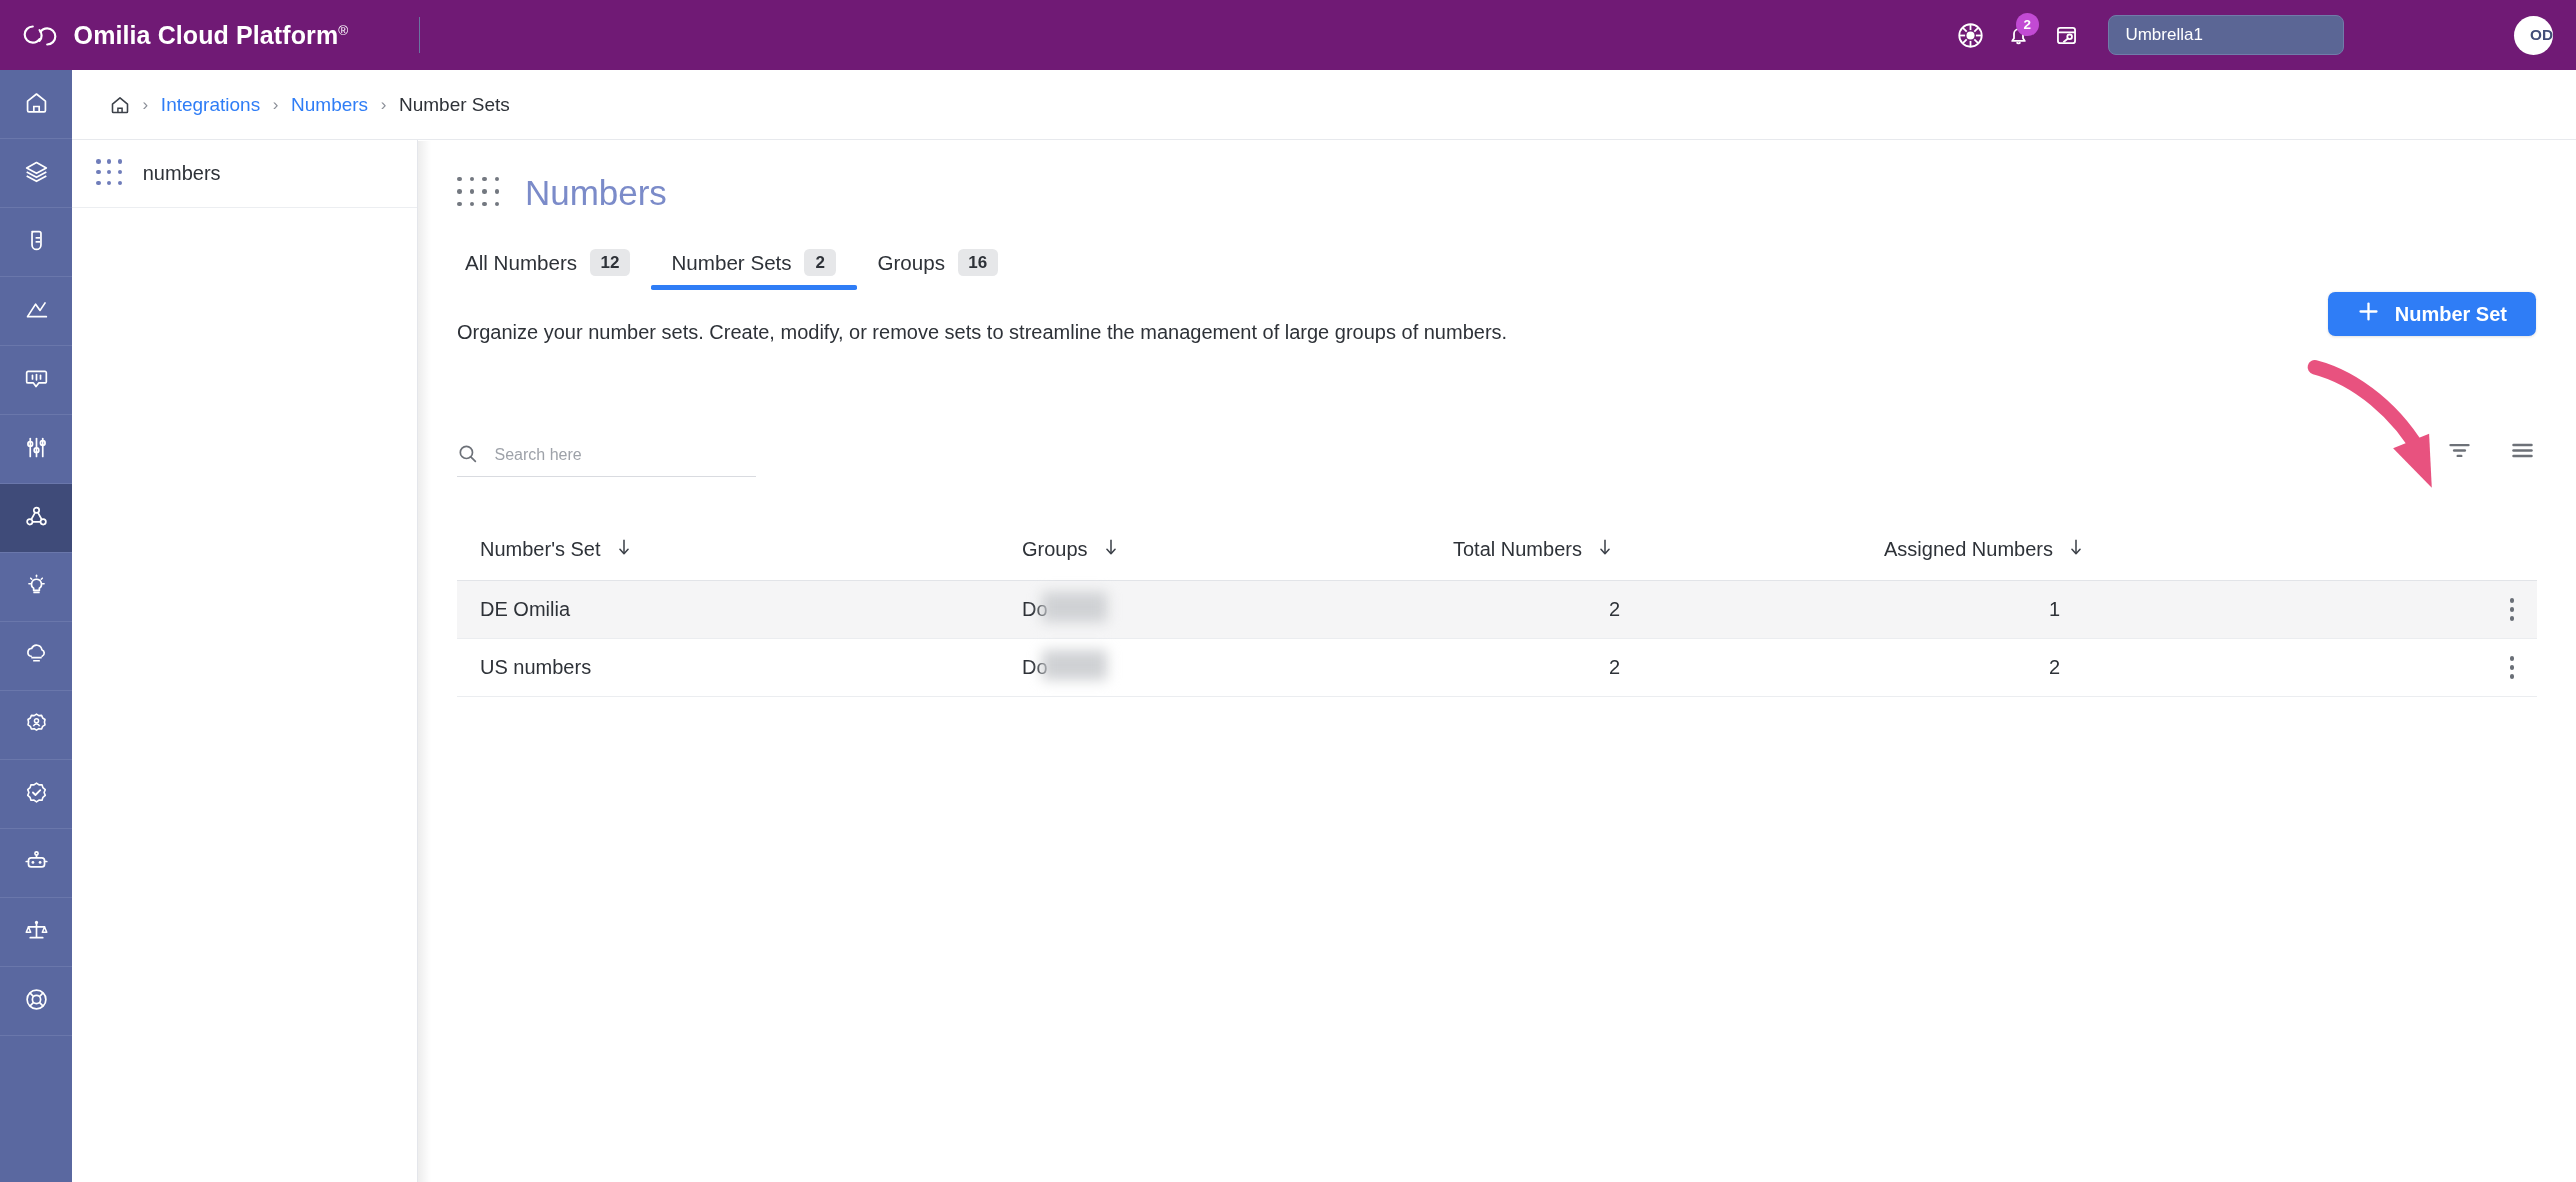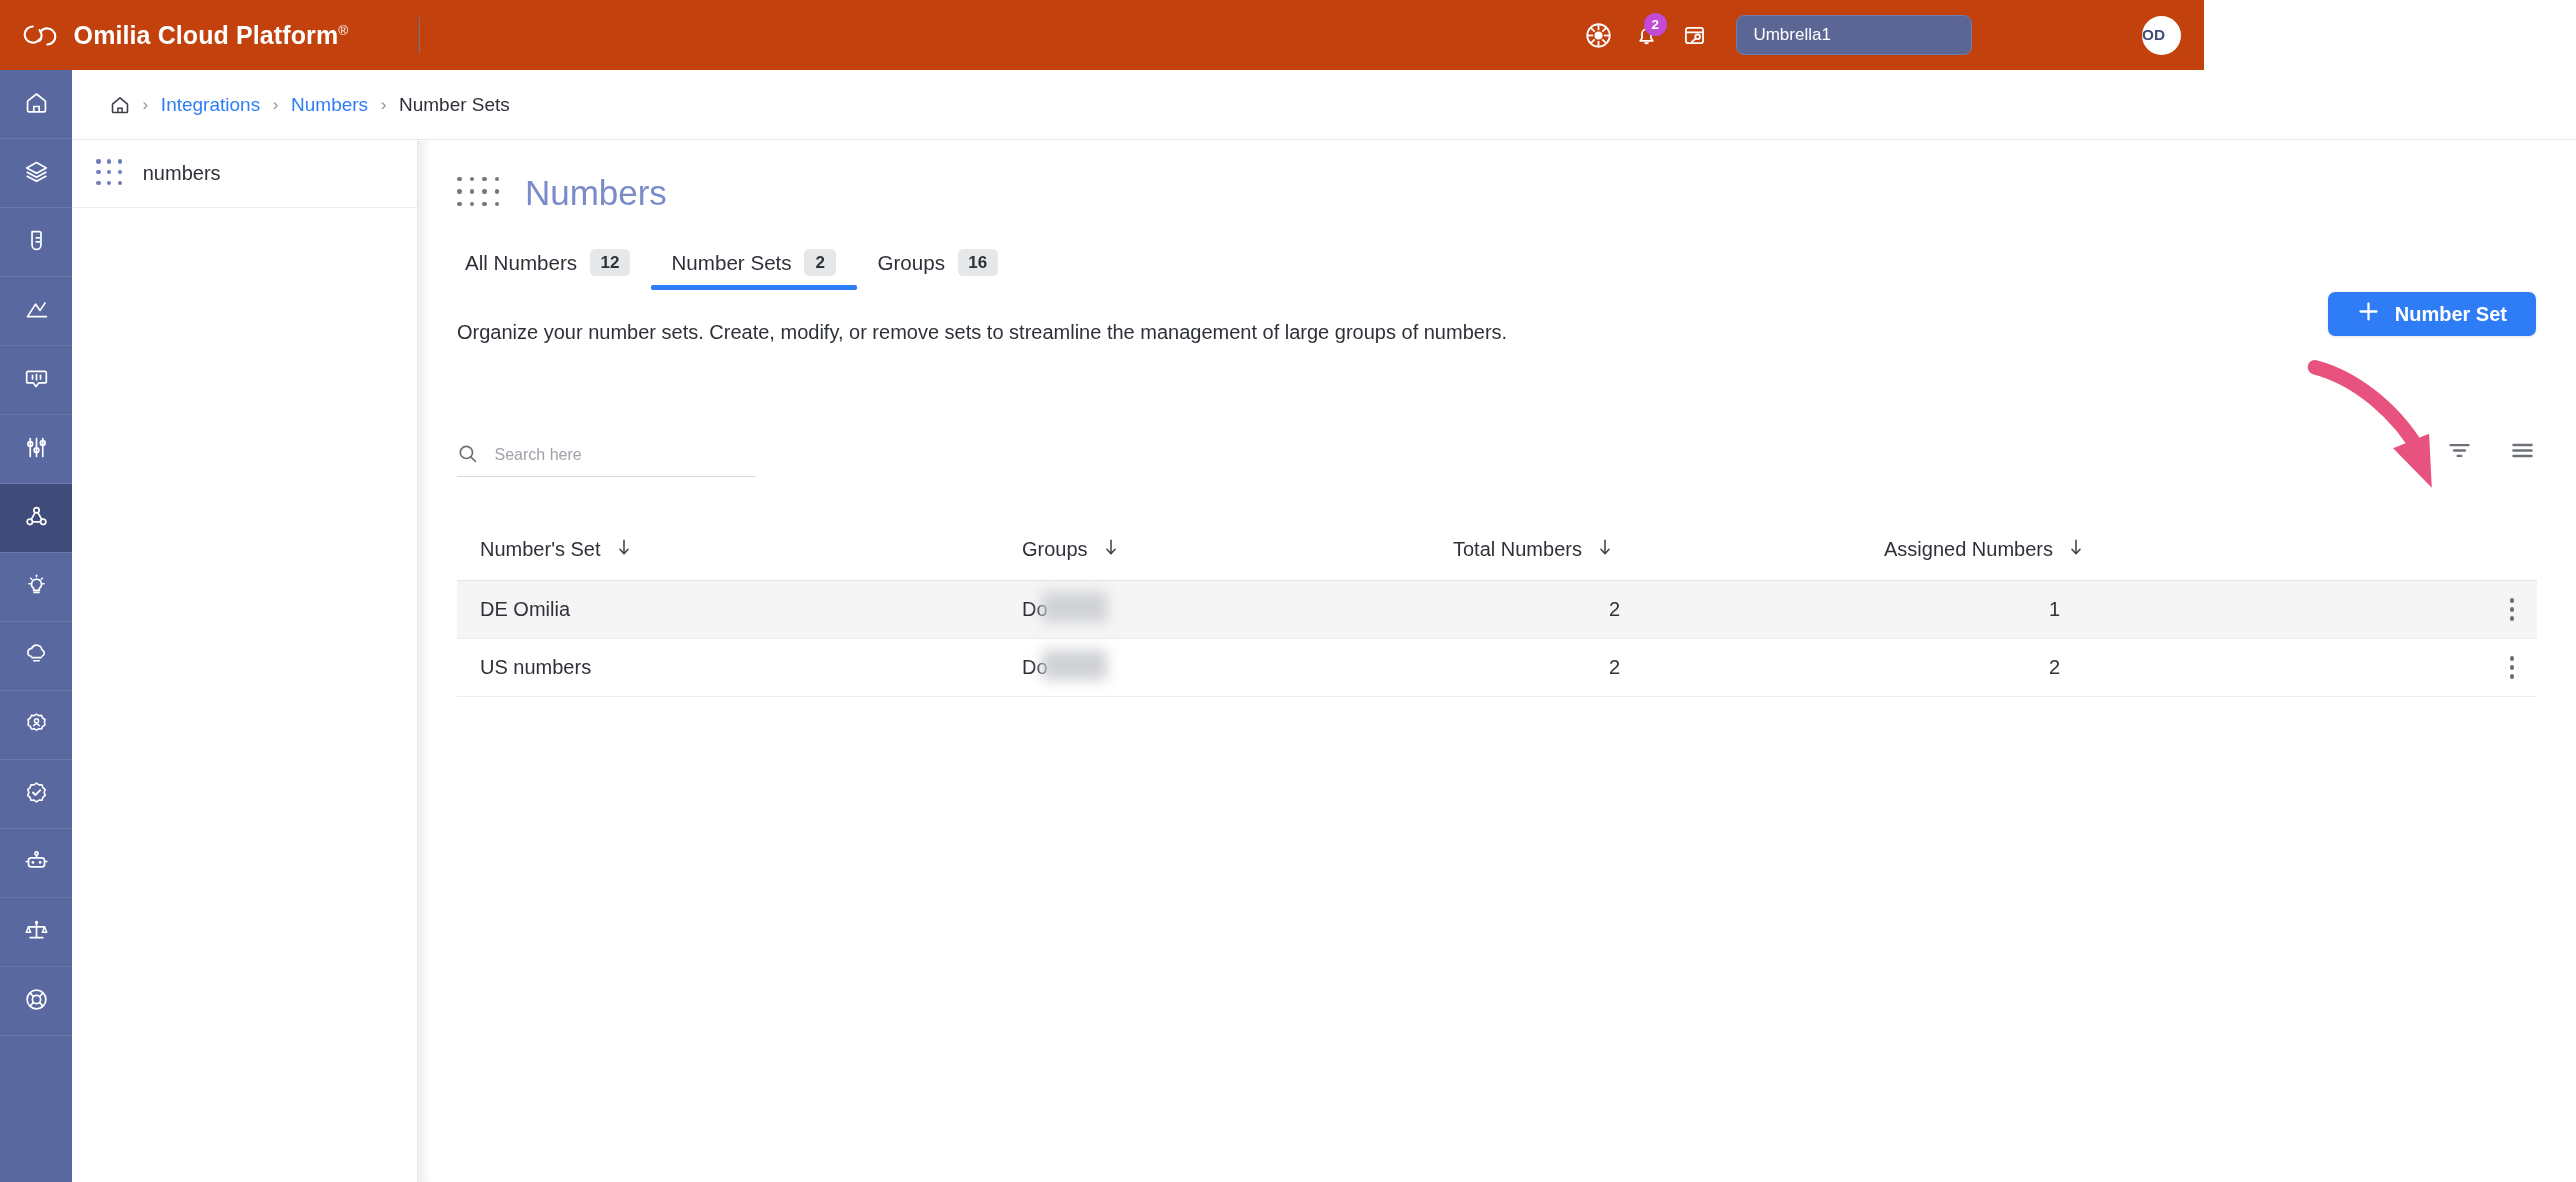--- a/index.html
+++ b/index.html
@@ -6,22 +6,22 @@
   html, body {
     width: 2576px; height: 1183px;
     font-family: "Liberation Sans", sans-serif;
     background: #ffffff;
     overflow: hidden;
   }
   .app { position: relative; width: 2576px; height: 1183px; }
 
   
   .topbar {
-    position: absolute; top: 0; left: 0; width: 2204px; height: 70px;
-    background: #c2410c;
+    position: absolute; top: 0; left: 0; width: 2576px; height: 70px;
+    background: #701a75;
     display: flex; align-items: center; gap: 39px;
   }
   .brand-area { display: flex; align-items: center; padding-left: 18px; }
   .brand-logo { width: 43px; height: 43px; display: flex; align-items: center; justify-content: center; }
   .brand-title {
     color: #ffffff; font-size: 25px; font-weight: bold; letter-spacing: 0.1px;
     margin-left: 12.6px; position: relative; white-space: nowrap;
   }
   .brand-title sup { font-size: 13.5px; vertical-align: super; font-weight: normal; }
   .brand-divider { width: 0.9px; height: 36px; background: #6a75a0; margin-left: 32px; }
@@ -40,21 +40,21 @@
   }
   .tenant-pill {
     margin-left: 18px; margin-right: 12.6px;
     background: #5b6695; border: 0.9px solid #717ca9; border-radius: 8px;
     height: 40px; width: 236px; display: flex; align-items: center;
     padding: 0 16px; color: #ffffff; font-size: 17px; cursor: pointer;
   }
   .avatar {
     width: 39px; height: 39px; border-radius: 50%; background: #ffffff;
     color: #424e78; font-size: 15.3px; font-weight: bold;
-    display: flex; align-items: center; justify-content: flex-start;
+    display: flex; align-items: center; justify-content: flex-end;
     margin-left: 157px; cursor: pointer;
   }
 
   
   .rail {
     position: absolute; top: 70px; left: 0; width: 72px; height: 1113px;
     background: #5a68a0;
   }
   .rail-item {
     height: 69px; width: 72px;

